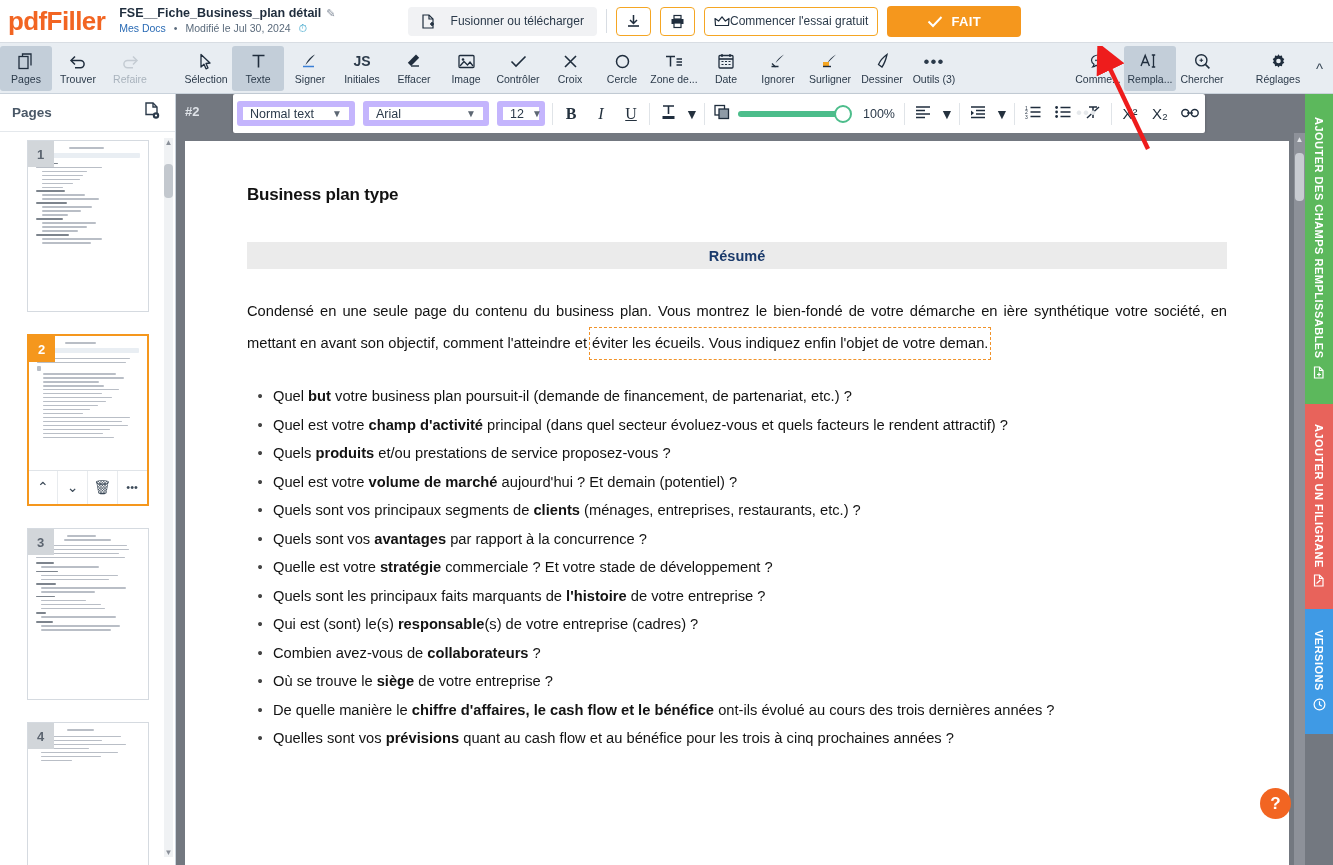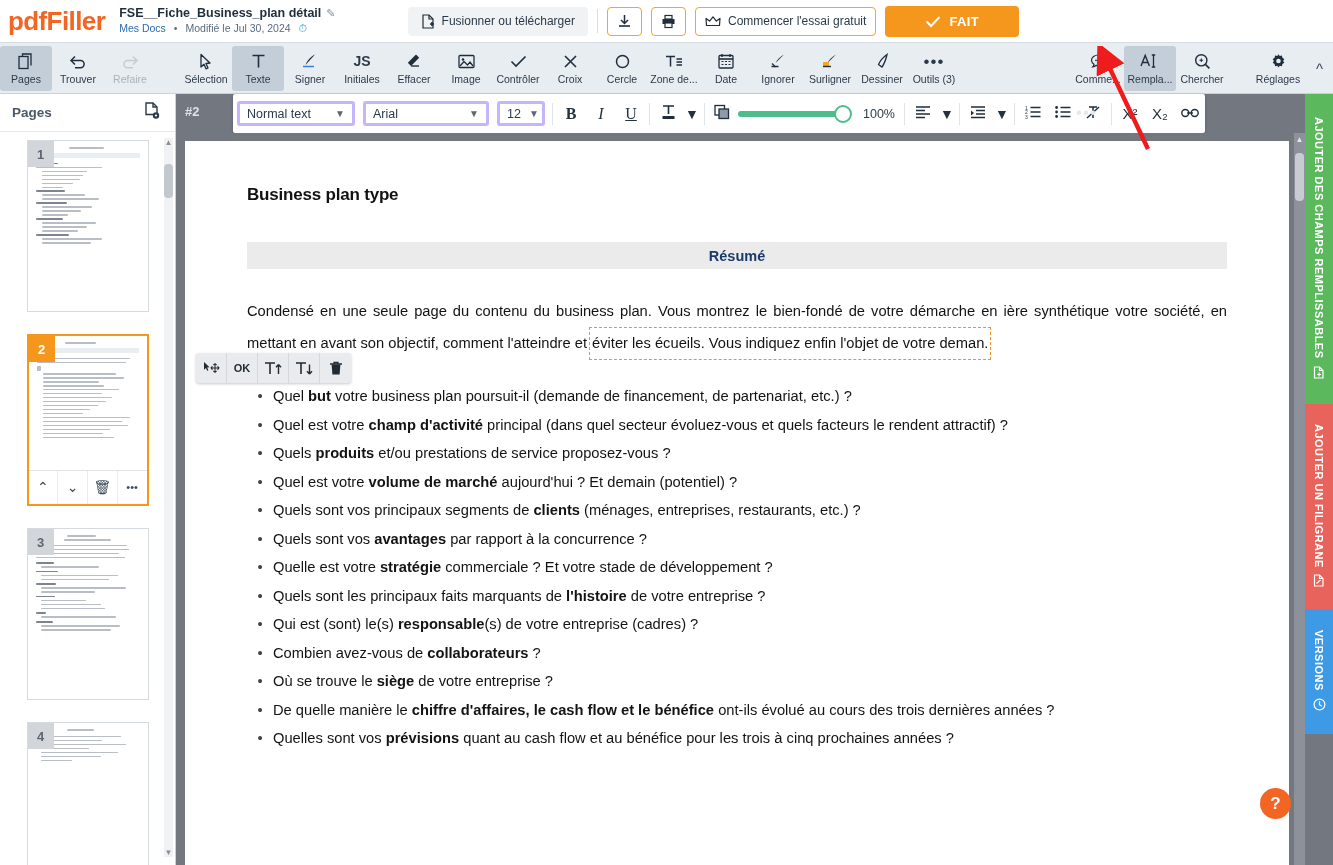--- a/index.html
+++ b/index.html
@@ -26,27 +26,27 @@
   .doc-title { font-size: 12.5px; font-weight: bold; color: #1f2d3d; white-space: nowrap; }
   .pencil-icon { font-size: 11px; color: #8a93a0; }
   .doc-sub { font-size: 10.5px; color: #5b6b7c; display: flex; align-items: center; gap: 8px; white-space: nowrap;}
   .doc-sub .mesdocs { color: #2a6bb5; }
   .clock-ic { color: #3aa3c9; font-size: 11px; }
 
   .hdr-actions { display: flex; align-items: center; gap: 9px; margin-left: 72px; }
   .btn-grey {
     background: #f1f2f4; border: none; border-radius: 4px;
     height: 29px; padding: 0 13px; font-size: 12px; color: #2b3a4a;
-    display: flex; align-items: center; gap: 7px; white-space: nowrap; cursor: pointer;
+    display: flex; align-items: center; gap: 16px; white-space: nowrap; cursor: pointer;
   }
   .vdiv { width: 1px; height: 24px; background: #d8dde3; }
   .btn-out {
     background: #fff; border: 1px solid #f5a623; border-radius: 4px;
     height: 29px; min-width: 32px; padding: 0 9px; display: flex;
-    align-items: center; justify-content: center; gap: 7px;
+    align-items: center; justify-content: center; 
     font-size: 12px; color: #2b3a4a; cursor: pointer; white-space: nowrap;
   }
   .btn-orange {
     background: #f5971d; border: none; border-radius: 4px; height: 31px;
     min-width: 134px; display: flex; align-items: center; justify-content: center;
     gap: 8px; color: #fff; font-size: 13px; font-weight: bold;
     letter-spacing: .4px; cursor: pointer; margin-right: 8px;
   }
   .ic { display: inline-flex; align-items: center; justify-content: center; }
 
@@ -121,21 +121,21 @@
     position: absolute; top: 94px; left: 176px; right: 0; height: 39px;
     background: #737880;
   }
   .pagetag { position: absolute; left: 9px; top: 10px; font-size: 13px; font-weight: bold; color: #dfe3e8; }
   .formatbar {
     position: absolute; left: 57px; top: 0; height: 39px;
     background: #fff; display: flex; align-items: center;
     border-radius: 2px; box-shadow: 0 1px 3px rgba(0,0,0,.25);
   }
   .fb-sel {
-    height: 25px; border: 3px solid #c4b5fd; border-radius: 3px; margin: 0 4px;
+    height: 25px; border: 6px solid #c4b5fd; border-radius: 3px; margin: 0 4px;
     display: flex; align-items: center; justify-content: space-between;
     padding: 0 7px; font-size: 12.5px; color: #2b3a4a; cursor: pointer; background: #fff;
   }
   .fb-sel .cv { color: #5d6773; font-size: 10px; margin-left: 8px;}
   .fb-btn {
     width: 30px; height: 30px; display: flex; align-items: center; justify-content: center;
     font-size: 14px; color: #24313e; cursor: pointer;
   }
   .fb-div { width: 1px; height: 22px; background: #e0e4e8; margin: 0 3px; }
   .slider-wrap { display: flex; align-items: center; gap: 7px; padding: 0 6px; }
@@ -793,48 +793,20 @@
               <span class="dot">•</span>
               <span class="txt"><span>De quelle manière le </span><b>chiffre d'affaires, le cash flow et le bénéfice</b><span> ont-ils évolué au cours des trois dernières années ?</span></span>
             </div>
           <div class="bul">
               <span class="dot">•</span>
               <span class="txt"><span>Quelles sont vos </span><b>prévisions</b><span> quant au cash flow et au bénéfice pour les trois à cinq prochaines années ?</span></span>
             </div>
         </div>
       </div>
 
-      <div class="inline-tb">
-        <div>
-          <svg width="17" height="15" viewBox="0 0 17 15">
-              <path d="M1 1l5.5 5.3-2.4.3 1.3 2.6-1.2.5-1.3-2.7L1 8.8z" fill="#222b33"></path>
-              <path d="M12 2.5v9M7.8 7h8.4M12 2.5l-1.6 1.7M12 2.5l1.6 1.7M12 11.5l-1.6-1.7M12 11.5l1.6-1.7M7.8 7l1.7-1.6M7.8 7l1.7 1.6M16.2 7l-1.7-1.6M16.2 7l-1.7 1.6" stroke="#222b33" stroke-width="1.05" fill="none"></path>
-            </svg>
-        </div>
-        <div style="font-size:11px;font-weight:bold">OK</div>
-        <div>
-          <svg width="18" height="15" viewBox="0 0 18 15">
-              <path d="M1 2h10M6 2v11" stroke="#222b33" stroke-width="1.6"></path>
-              <path d="M14.5 13V3.5M14.5 3.5L12 6.2M14.5 3.5L17 6.2" stroke="#222b33" stroke-width="1.4" fill="none"></path>
-            </svg>
-        </div>
-        <div>
-          <svg width="18" height="15" viewBox="0 0 18 15">
-              <path d="M1 2h10M6 2v11" stroke="#222b33" stroke-width="1.6"></path>
-              <path d="M14.5 3.5V13M14.5 13L12 10.3M14.5 13L17 10.3" stroke="#222b33" stroke-width="1.4" fill="none"></path>
-            </svg>
-        </div>
-        <div>
-          <svg width="14" height="15" viewBox="0 0 14 15">
-              <path d="M1 3h12" stroke="#222b33" stroke-width="1.5"></path>
-              <path d="M5 3V1.5h4V3" fill="none" stroke="#222b33" stroke-width="1.3"></path>
-              <path d="M2.6 3.5h8.8l-.8 10H3.4z" fill="#222b33"></path>
-            </svg>
-        </div>
-      </div>
 
     </div>
   </div>
 
   <div class="doc-scroll">
     <div class="topar">▲</div>
     <div class="bar"></div>
   </div>
 
   <div class="right-rail">

